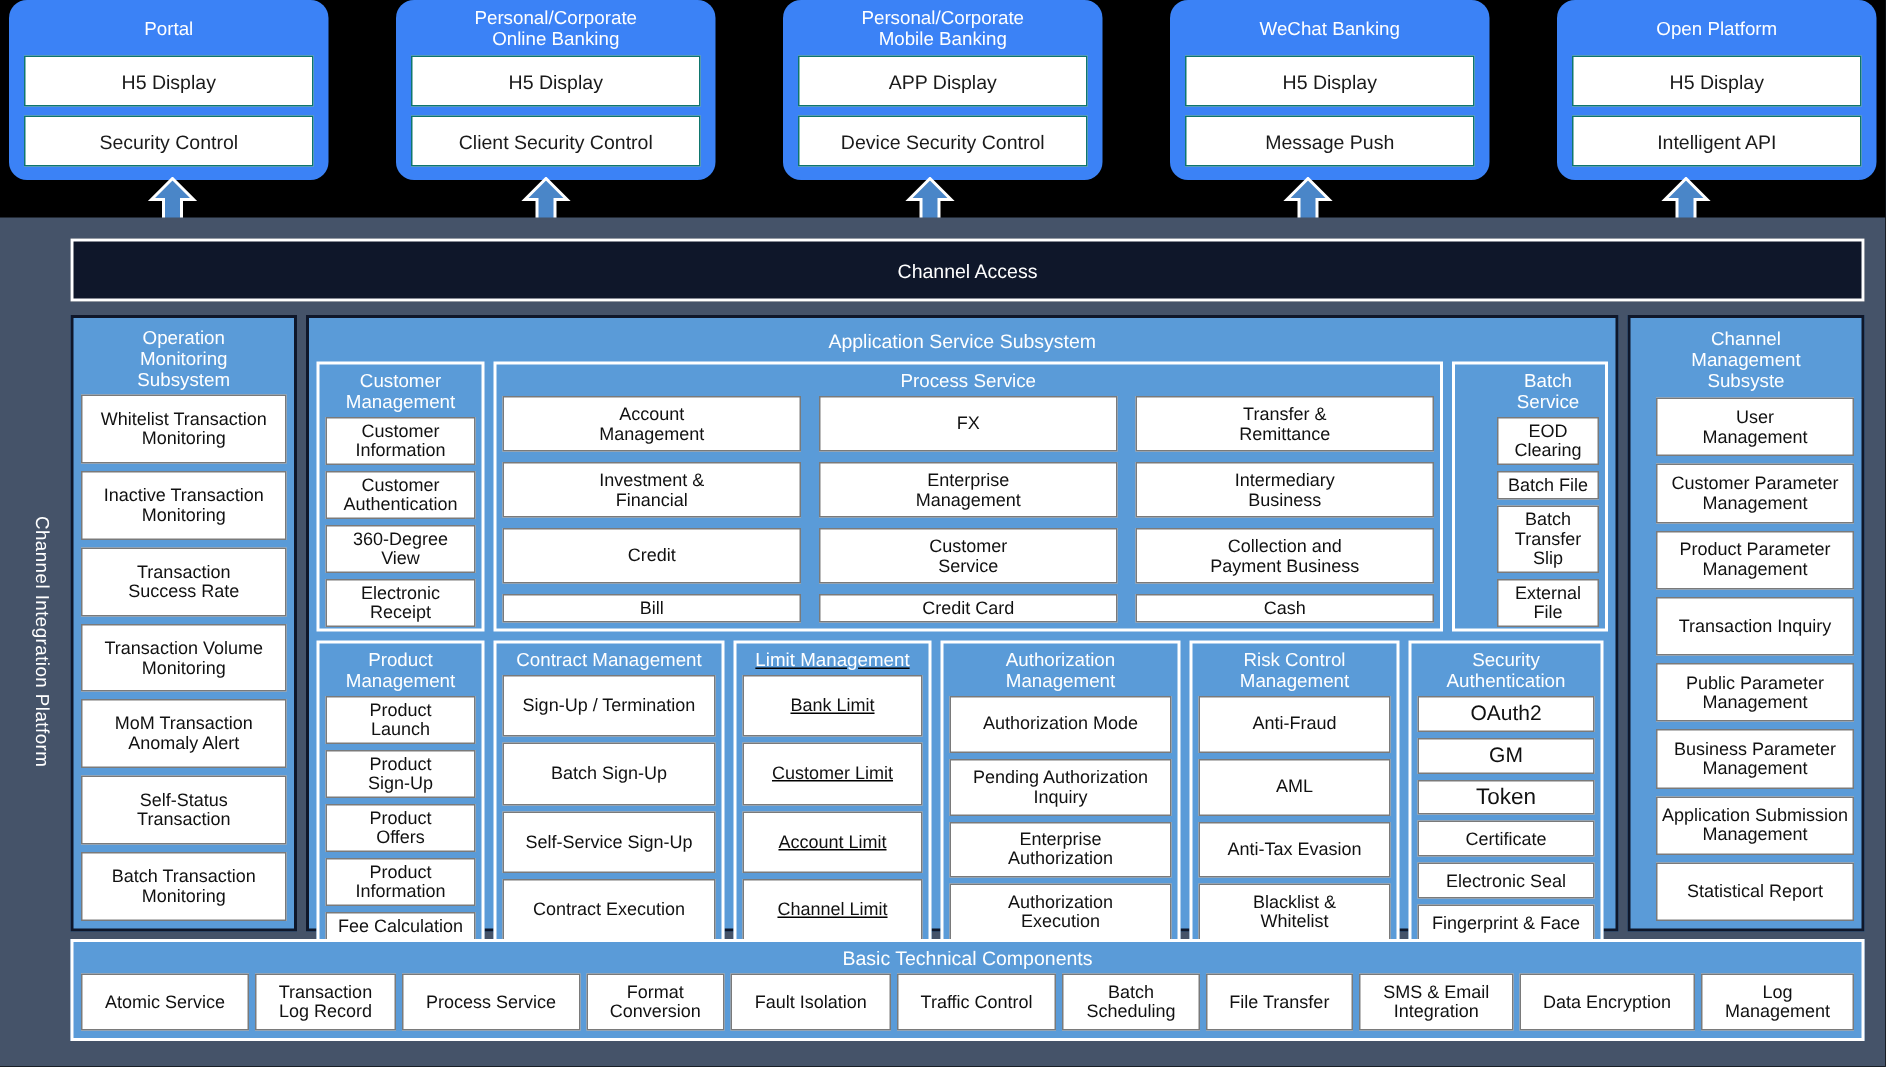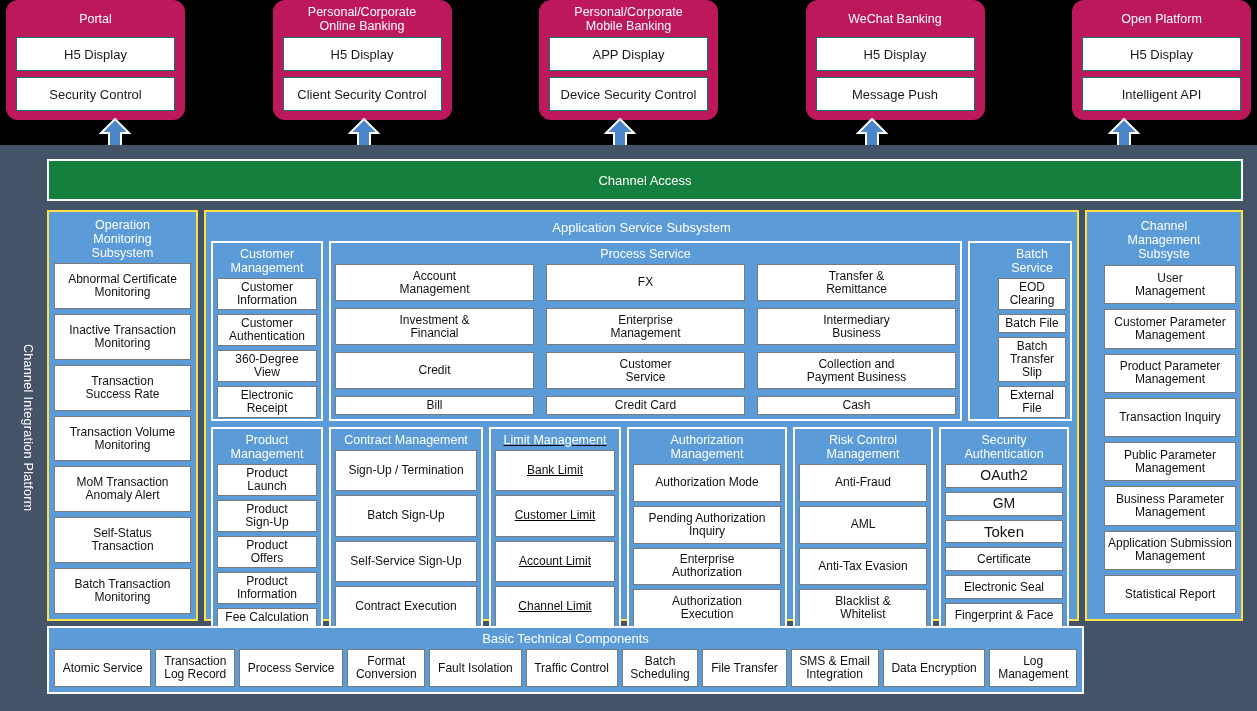--- a/index.html
+++ b/index.html
@@ -10,21 +10,21 @@
     overflow: hidden;
   }
   #root { position: relative; width: 1257px; height: 711px; background: #000; }
 
   
   .top-row {
     position: absolute; left: 0; top: 0; width: 1257px; height: 120px;
     display: flex; justify-content: space-between; padding: 0 6px;
   }
   .chan-card {
-    width: 179px; background: #be185d; border-radius: 12px;
+    width: 213px; background: #3b82f6; border-radius: 12px;
     padding: 5px 10px 9px 10px; display: flex; flex-direction: column;
   }
   .chan-title {
     color: #ffffff; font-size: 12.5px; text-align: center;
     line-height: 14px; margin-bottom: 4px; min-height: 28px;
     display: flex; align-items: center; justify-content: center;
   }
   .chan-item {
     background: #ffffff; border: 1px solid #0f766e; color: #1a1a1a;
     font-size: 13px; text-align: center; padding: 6px 2px;
@@ -45,30 +45,30 @@
     position: absolute; left: 14px; top: 0; width: 28px; height: 566px;
     display: flex; align-items: center; justify-content: center;
   }
   .platform-label span {
     writing-mode: vertical-rl; color: #ffffff; font-size: 12.5px;
     letter-spacing: .3px; white-space: nowrap;
   }
 
   .channel-access {
     position: absolute; left: 47px; top: 14px; width: 1196px; height: 42px;
-    background: #15803d; border: 2px solid #ffffff;
+    background: #0f172a; border: 2px solid #ffffff;
     display: flex; align-items: center; justify-content: center;
     color: #ffffff; font-size: 13px;
   }
 
   
   .mid { position: absolute; left: 47px; top: 65px; width: 1196px; height: 411px;
          display: flex; gap: 6px; }
 
-  .panel { background: #5a9bd8; border: 2px solid #fde047; padding: 5px; }
+  .panel { background: #5a9bd8; border: 2px solid #0f172a; padding: 5px; }
   .panel-title { color:#ffffff; font-size:12.5px; text-align:center; line-height:14px; }
 
   .op-mon { width: 151px; display: flex; flex-direction: column; }
   .op-mon .panel-title { min-height: 44px; display:flex; align-items:center;
                          justify-content:center; margin-bottom: 2px;}
   .op-list { flex:1; display:flex; flex-direction:column; gap:5px; }
   .cell {
     background:#ffffff; border:1px solid #7a7a7a; color:#111;
     font-size:12px; line-height:13px; text-align:center;
     display:flex; align-items:center; justify-content:center;
@@ -101,21 +101,21 @@
   .w-risk { width:140px; }
   .w-sec { width:130px; }
 
   .chan-mg { width: 158px; display:flex; flex-direction:column; }
   .chan-mg .panel-title { min-height:46px; display:flex; align-items:center;
                           justify-content:center; margin-bottom:2px; }
   .chan-mg-list { flex:1; display:flex; flex-direction:column; gap:5px;padding-left:12px; }
 
   
   .basic {
-    position:absolute; left:47px; top:481px; width:1037px; height:68px;
+    position:absolute; left:47px; top:481px; width:1196px; height:68px;
     background:#5a9bd8; border:2px solid #ffffff; padding:3px 5px 5px 5px;
     display:flex; flex-direction:column;
   }
   .basic-title { color:#ffffff; font-size:13px; text-align:center; margin-bottom:3px; }
   .basic-row { flex:1; display:flex; gap:4px; align-items:stretch; }
   .basic-row .cell { flex: 1 1 auto; font-size:12px; }
 </style>
 </head>
 <body>
 
@@ -192,21 +192,21 @@
       <span>Channel Access</span>
     </div>
 
     <div class="mid">
 
       <div class="panel op-mon">
         <div class="panel-title" style="white-space:pre-line">Operation
 Monitoring
 Subsystem</div>
         <div class="op-list">
-          <div class="cell">Abnormal Certificate
+          <div class="cell">Whitelist Transaction
 Monitoring</div>
           <div class="cell">Inactive Transaction
 Monitoring</div>
           <div class="cell">Transaction
 Success Rate</div>
           <div class="cell">Transaction Volume
 Monitoring</div>
           <div class="cell">MoM Transaction
 Anomaly Alert</div>
           <div class="cell">Self-Status

